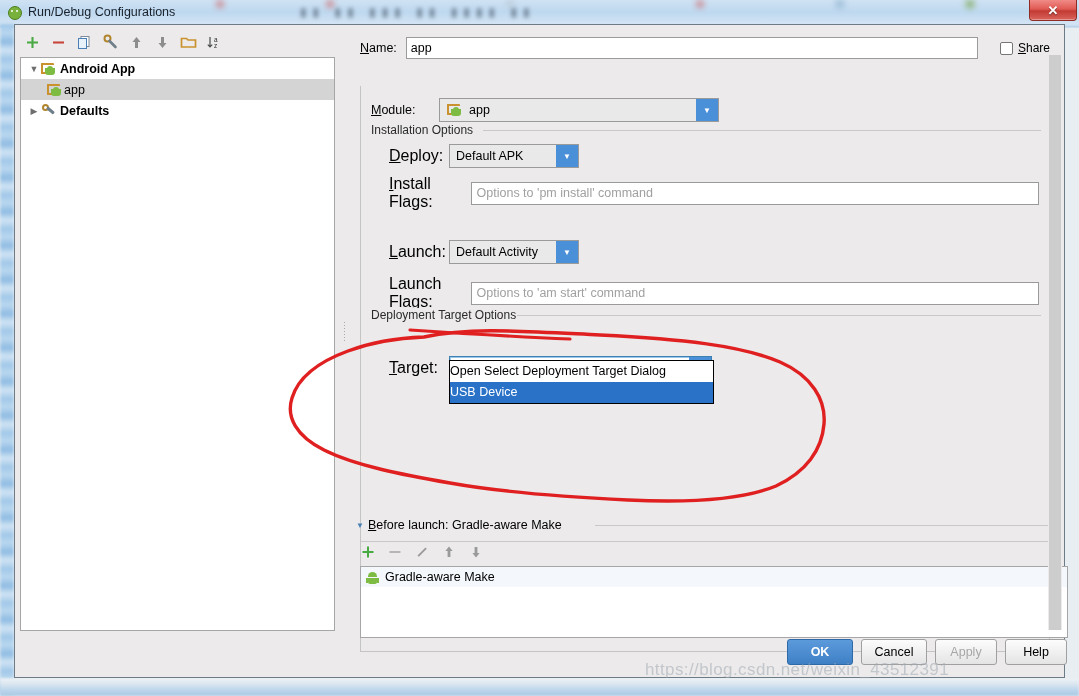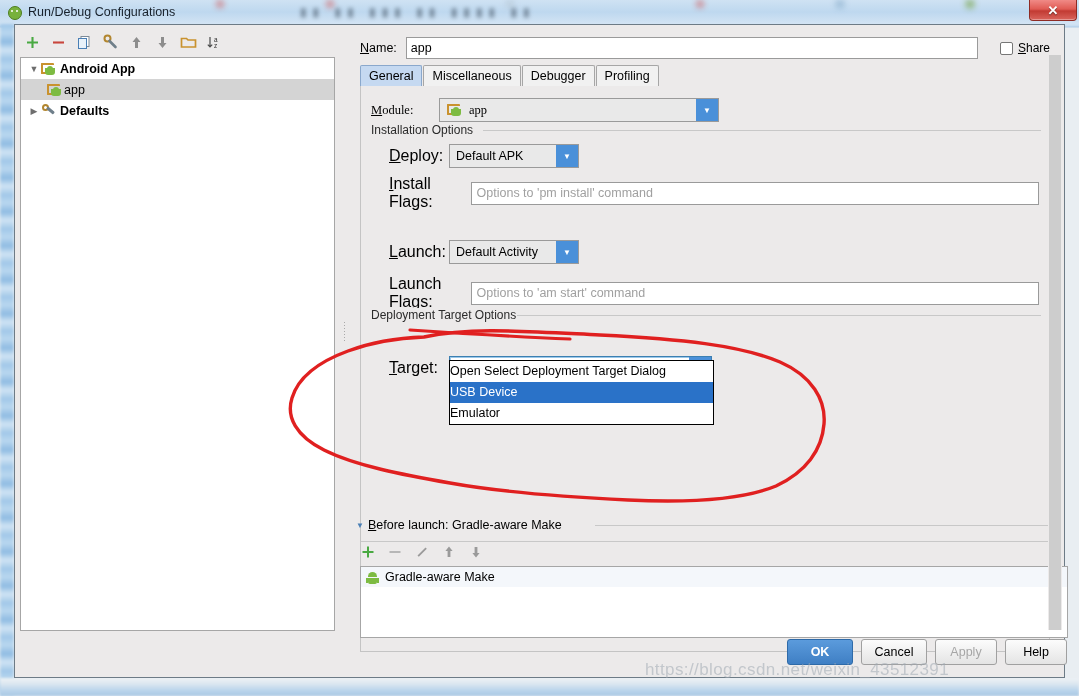--- a/index.html
+++ b/index.html
@@ -186,21 +186,21 @@
   }
   .tab.active { background: #c5d9f1; border-color: #8aa8cc; }
 
   
   .tabbody {
     position: absolute; left: 8px; top: 57px; width: 690px; height: 566px;
     border: 1px solid #c4c4c4; border-top: none; box-sizing: border-box;
     background: #eceaea;
   }
 
-  .module-row { position: absolute; left: 10px; top: 12px; font-family: Liberation Serif, serif; }
+  .module-row { position: absolute; left: 10px; top: 12px; }
   .module-label { width: 68px; font-size: 12.5px; }
 
   .combo {
     display: inline-flex; align-items: center;
     height: 24px; background: #e9e9e9;
     border: 1px solid #9a9a9a; box-sizing: border-box;
     font-size: 12.5px; position: relative;
   }
   .combo .ctext { padding: 0 6px; white-space: nowrap; overflow: hidden; }
   .combo .carrow {
@@ -417,26 +417,20 @@
 
       <div class="row name-row">
         <span class="name-label"><span class="uline">N</span><span>ame:</span></span>
         <input class="name-input" value="app" style="">
         <span class="share-box">
           <span class="cb"></span>
           <span><span class="uline">S</span>hare</span>
         </span>
       </div>
 
-      <div class="tabs">
-        <div class="tab active">General</div>
-        <div class="tab">Miscellaneous</div>
-        <div class="tab">Debugger</div>
-        <div class="tab">Profiling</div>
-      </div>
 
       <div class="tabbody">
 
         <div class="row module-row">
           <span class="module-label"><span class="uline">M</span>odule:</span>
           <span class="combo" style="width:280px">
             <span class="ic-andfolder" style="margin-left:7px">
                 <i class="fold"></i>
                 <i class="bot"></i>
               </span>
@@ -486,21 +480,20 @@
           <span class="field-label" style="width:60px"><span class="uline">T</span>arget:</span>
           <span class="combo focus" style="width:263px">
             <span class="ctext">USB Device</span>
             <span class="carrow">▼</span>
           </span>
         </div>
 
         <div class="dropdown" style="left:88px; top:274px; width:263px;">
           <div class="dd-item">Open Select Deployment Target Dialog</div>
           <div class="dd-item sel">USB Device</div>
-          <div class="dd-item">Emulator</div>
         </div>
 
         <div style="position:absolute; left:0; top:455px; width:688px; height:1px; background:#c8c8c8;"></div>
       </div>
 
       <div class="bl-header">
         <span class="tri">▼</span>
         <span><span class="uline">B</span>efore launch: Gradle-aware Make</span>
       </div>
       <div class="bl-line" style="left:243px; width:462px;"></div>

